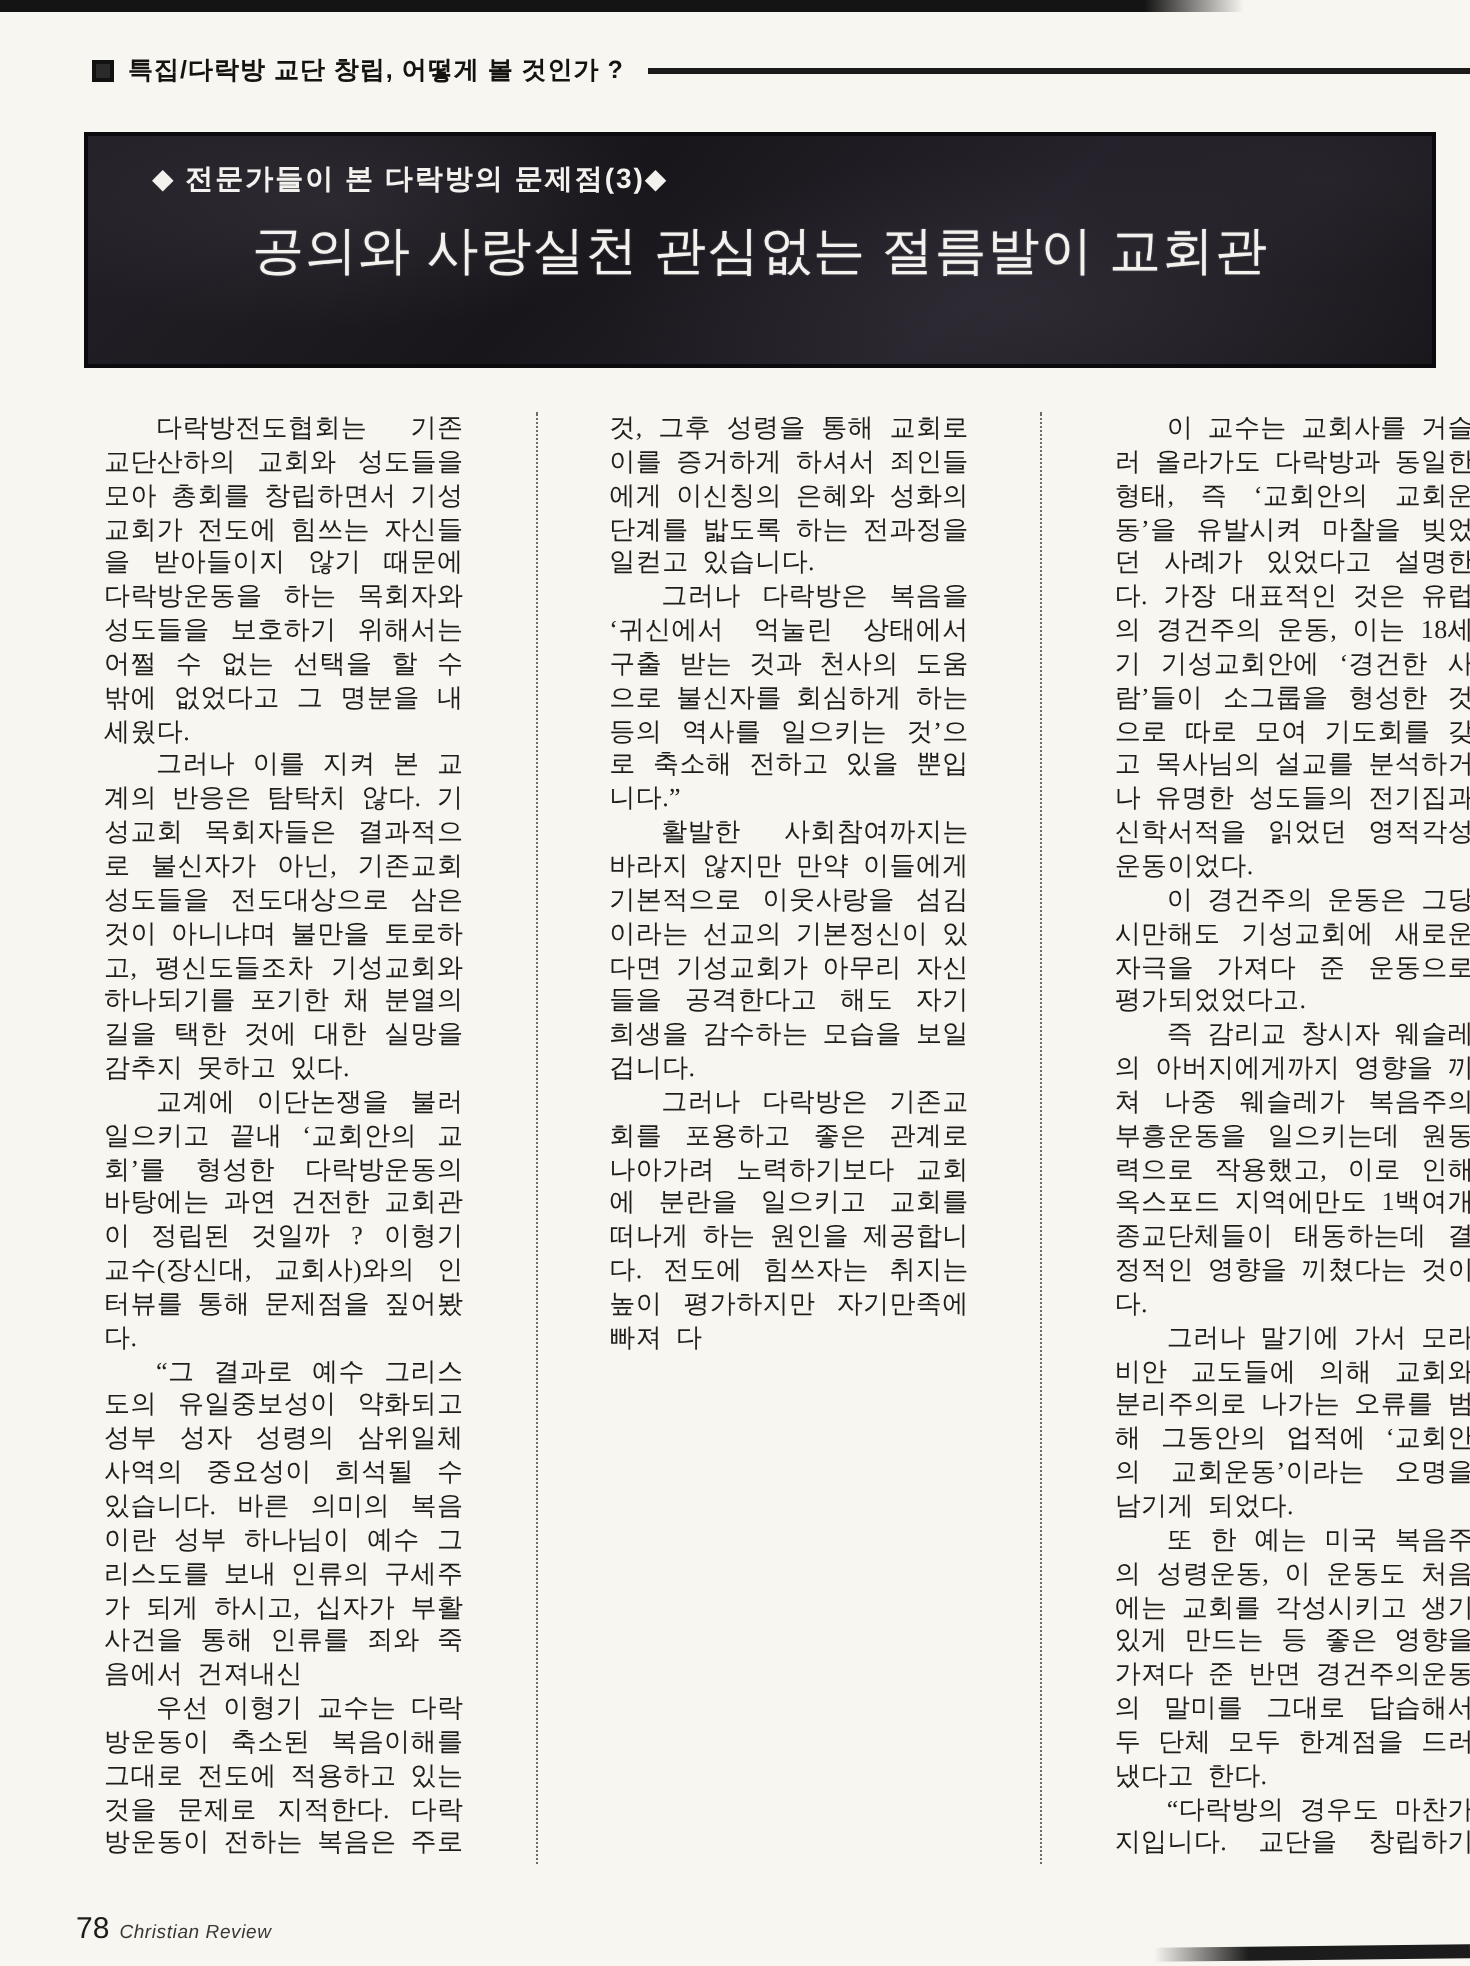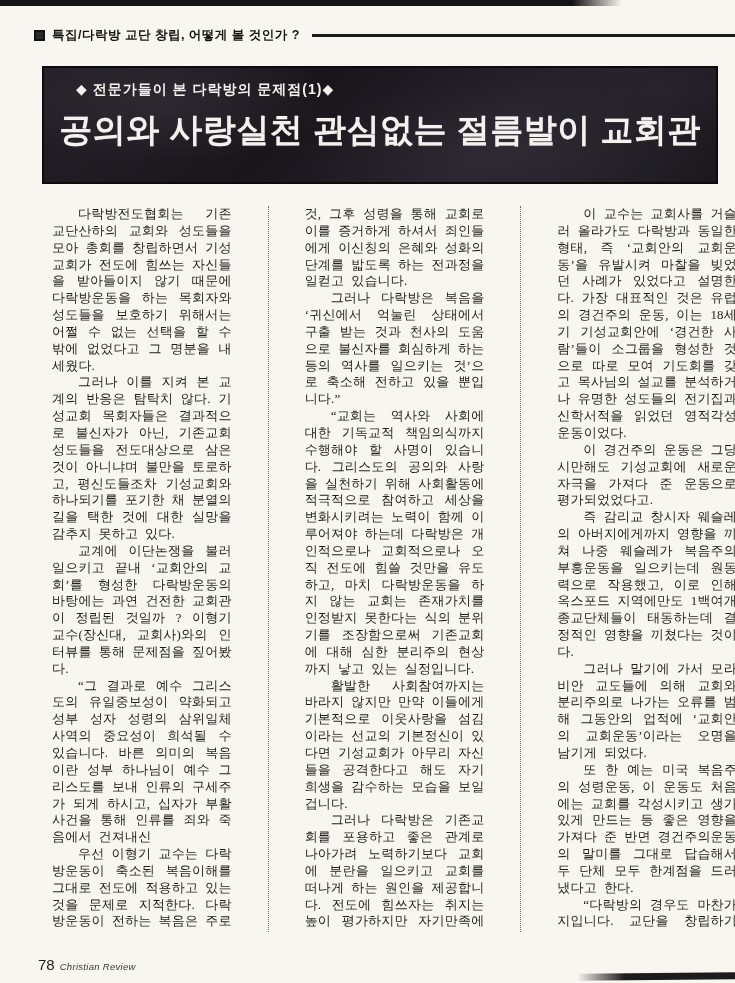--- a/index.html
+++ b/index.html
@@ -9,39 +9,39 @@
     font-family:"Liberation Serif","DejaVu Serif",serif;
     color:#201d1a;
   }
   
   .top-artifact{position:absolute;top:0;left:0;width:622px;height:6px;
     background:linear-gradient(to right,#141414 92%,rgba(20,20,20,0));}
   .bottom-artifact{position:absolute;bottom:3px;right:0;width:158px;height:7px;
     transform:rotate(-.6deg);
     background:linear-gradient(to left,#1c1c1c 70%,rgba(28,28,28,0));}
   
-  .kicker-row{position:absolute;top:27px;left:34px;right:0;display:flex;align-items:center;}
+  .kicker-row{position:absolute;top:27px;left:46px;right:0;display:flex;align-items:center;}
   .kicker-bullet{width:11px;height:11px;background:#2a2a2a;border:2px solid #111;
     box-sizing:border-box;margin-right:7px;flex:0 0 auto;}
   .kicker-text{font-family:"Liberation Sans","DejaVu Sans",sans-serif;
     font-weight:bold;font-size:12.5px;letter-spacing:.5px;white-space:nowrap;color:#151310;}
   .kicker-rule{flex:1 1 auto;height:3px;background:#1b1b1b;margin-left:12px;}
   
   .banner{position:absolute;left:42px;top:66px;width:676px;height:118px;box-sizing:border-box;
     border:2px solid #0b0b0d;
     background:
       radial-gradient(ellipse 240px 90px at 18% 30%,rgba(90,84,96,.25),rgba(0,0,0,0) 70%),
       radial-gradient(ellipse 300px 110px at 70% 75%,rgba(80,76,88,.22),rgba(0,0,0,0) 70%),
       radial-gradient(ellipse 160px 70px at 92% 20%,rgba(70,66,78,.18),rgba(0,0,0,0) 70%),
       linear-gradient(133deg,#242028 0%,#18161b 38%,#26222b 66%,#1a181d 100%);
     color:#f4f2ee;}
   .banner-subtitle{font-family:"Liberation Sans","DejaVu Sans",sans-serif;
     font-weight:bold;font-size:14px;letter-spacing:1px;padding:13px 0 0 32px;}
   .banner-title{font-family:"Liberation Sans","DejaVu Sans",sans-serif;
-    font-weight:700;font-size:33px;letter-spacing:.5px;text-align:center;
+    font-weight:400;font-size:26px;letter-spacing:.5px;text-align:center;
     margin-top:9px;white-space:nowrap;
     text-shadow:0 0 1px rgba(255,255,255,.35);}
   
   .columns{position:absolute;left:52px;top:206px;width:685px;height:726px;
     display:flex;overflow:hidden;gap:28px;}
   .col{flex:1 1 0;overflow:hidden;}
   .divider{flex:0 0 0px;width:0;border-left:1px dotted #6b6b68;margin:0 8px;}
   .col p{margin:0;font-size:13px;line-height:16.85px;text-align:justify;
     letter-spacing:.2px;word-spacing:3.5px;text-indent:26px;}
   .col p.cont{text-indent:0;}
@@ -59,37 +59,36 @@
 
   <div class="top-artifact"></div>
 
   <div class="kicker-row">
     <span class="kicker-bullet"></span>
     <span class="kicker-text">특집/다락방 교단 창립, 어떻게 볼 것인가 ?</span>
     <span class="kicker-rule"></span>
   </div>
 
   <div class="banner">
-    <div class="banner-subtitle">◆ 전문가들이 본 다락방의 문제점(1)◆</div>
+    <div class="banner-subtitle">◆ 전문가들이 본 다락방의 문제점(3)◆</div>
     <div class="banner-title">공의와 사랑실천 관심없는 절름발이 교회관</div>
   </div>
 
   <div class="columns">
     <div class="col">
       <p>다락방전도협회는 기존 교단산하의 교회와 성도들을 모아 총회를 창립하면서 기성교회가 전도에 힘쓰는 자신들을 받아들이지 않기 때문에 다락방운동을 하는 목회자와 성도들을 보호하기 위해서는 어쩔 수 없는 선택을 할 수 밖에 없었다고 그 명분을 내세웠다.</p>
       <p>그러나 이를 지켜 본 교계의 반응은 탐탁치 않다. 기성교회 목회자들은 결과적으로 불신자가 아닌, 기존교회 성도들을 전도대상으로 삼은 것이 아니냐며 불만을 토로하고, 평신도들조차 기성교회와 하나되기를 포기한 채 분열의 길을 택한 것에 대한 실망을 감추지 못하고 있다.</p>
       <p>교계에 이단논쟁을 불러 일으키고 끝내 ‘교회안의 교회’를 형성한 다락방운동의 바탕에는 과연 건전한 교회관이 정립된 것일까 ? 이형기 교수(장신대, 교회사)와의 인터뷰를 통해 문제점을 짚어봤다.</p>
       <p>“그 결과로 예수 그리스도의 유일중보성이 약화되고 성부 성자 성령의 삼위일체 사역의 중요성이 희석될 수 있습니다. 바른 의미의 복음이란 성부 하나님이 예수 그리스도를 보내 인류의 구세주가 되게 하시고, 십자가 부활사건을 통해 인류를 죄와 죽음에서 건져내신</p>
       <p>우선 이형기 교수는 다락방운동이 축소된 복음이해를 그대로 전도에 적용하고 있는 것을 문제로 지적한다. 다락방운동이 전하는 복음은 주로 천사와 귀신을 강조하는데 집중되어 있어 복음의 본질을 흐려놓을 수 있는 기능성이 엿보인다는 것, 이는 듣는 이들의 호기심을 유발시켜 일시적 효과는 얻을 수 있을지는 몰라도 실상은 복음의 내용을 오해하게 할 소지를 가져 올 수 있기에 위험스럽다는 견해다.</p>
     </div>
     <div class="divider"></div>
     <div class="col">
       <p class="cont">것, 그후 성령을 통해 교회로 이를 증거하게 하셔서 죄인들에게 이신칭의 은혜와 성화의 단계를 밟도록 하는 전과정을 일컫고 있습니다.</p>
       <p>그러나 다락방은 복음을 ‘귀신에서 억눌린 상태에서 구출 받는 것과 천사의 도움으로 불신자를 회심하게 하는 등의 역사를 일으키는 것’으로 축소해 전하고 있을 뿐입니다.”</p>
-      <p>“교회는 역사와 사회에 대한 기독교적 책임의식까지 수행해야 할 사명이 있습니다. 그리스도의 공의와 사랑을 실천하기 위해 사회활동에 적극적으로 참여하고 세상을 변화시키려는 노력이 함께 이루어져야 하는데 다락방은 개인적으로나 교회적으로나 오직 전도에 힘쓸 것만을 유도하고, 마치 다락방운동을 하지 않는 교회는 존재가치를 인정받지 못한다는 식의 분위기를 조장함으로써 기존교회에 대해 심한 분리주의 현상까지 낳고 있는 실정입니다.</p>
       <p>활발한 사회참여까지는 바라지 않지만 만약 이들에게 기본적으로 이웃사랑을 섬김이라는 선교의 기본정신이 있다면 기성교회가 아무리 자신들을 공격한다고 해도 자기 희생을 감수하는 모습을 보일 겁니다.</p>
       <p>그러나 다락방은 기존교회를 포용하고 좋은 관계로 나아가려 노력하기보다 교회에 분란을 일으키고 교회를 떠나게 하는 원인을 제공합니다. 전도에 힘쓰자는 취지는 높이 평가하지만 자기만족에 빠져 다</p>
     </div>
     <div class="divider"></div>
     <div class="col">
       <p>이 교수는 교회사를 거슬러 올라가도 다락방과 동일한 형태, 즉 ‘교회안의 교회운동’을 유발시켜 마찰을 빚었던 사례가 있었다고 설명한다. 가장 대표적인 것은 유럽의 경건주의 운동, 이는 18세기 기성교회안에 ‘경건한 사람’들이 소그룹을 형성한 것으로 따로 모여 기도회를 갖고 목사님의 설교를 분석하거나 유명한 성도들의 전기집과 신학서적을 읽었던 영적각성운동이었다.</p>
       <p>이 경건주의 운동은 그당시만해도 기성교회에 새로운 자극을 가져다 준 운동으로 평가되었었다고.</p>
       <p>즉 감리교 창시자 웨슬레의 아버지에게까지 영향을 끼쳐 나중 웨슬레가 복음주의 부흥운동을 일으키는데 원동력으로 작용했고, 이로 인해 옥스포드 지역에만도 1백여개 종교단체들이 태동하는데 결정적인 영향을 끼쳤다는 것이다.</p>
       <p>그러나 말기에 가서 모라비안 교도들에 의해 교회와 분리주의로 나가는 오류를 범해 그동안의 업적에 ‘교회안의 교회운동’이라는 오명을 남기게 되었다.</p>
       <p>또 한 예는 미국 복음주의 성령운동, 이 운동도 처음에는 교회를 각성시키고 생기있게 만드는 등 좋은 영향을 가져다 준 반면 경건주의운동의 말미를 그대로 답습해서 두 단체 모두 한계점을 드러냈다고 한다.</p>

